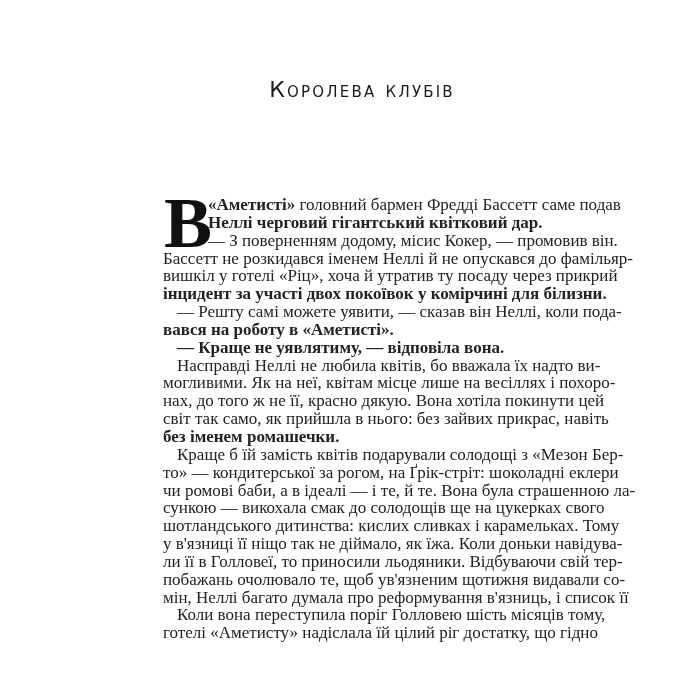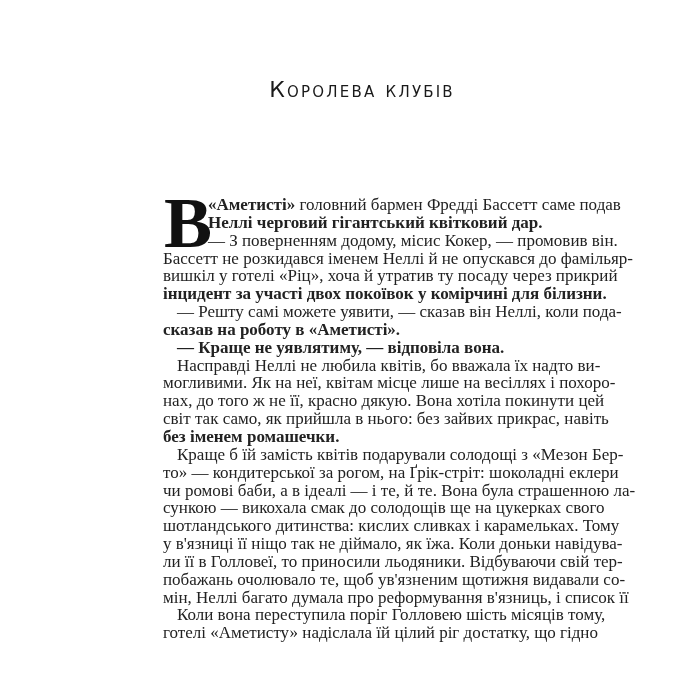--- a/index.html
+++ b/index.html
@@ -38,21 +38,21 @@
   <span class="dropcap">В</span>
 
   <div class="text-block" id="text-block">
       <span class="line drop"><span class="bold">«Аметисті»</span> головний бармен Фредді Бассетт саме подав</span>
       <span class="line drop last">Неллі черговий гігантський квітковий дар.</span>
       <span class="line drop">— З поверненням додому, місис Кокер, — промовив він.</span>
       <span class="line">Бассетт не розкидався іменем Неллі й не опускався до фамільяр-</span>
       <span class="line">вишкіл у готелі «Ріц», хоча й утратив ту посаду через прикрий</span>
       <span class="line last">інцидент за участі двох покоївок у комірчині для білизни.</span>
       <span class="line indent">— Решту самі можете уявити, — сказав він Неллі, коли пода-</span>
-      <span class="line last">сказав на роботу в «Аметисті».</span>
+      <span class="line last">вався на роботу в «Аметисті».</span>
       <span class="line indent last">— Краще не уявлятиму, — відповіла вона.</span>
       <span class="line indent">Насправді Неллі не любила квітів, бо вважала їх надто ви-</span>
       <span class="line">могливими. Як на неї, квітам місце лише на весіллях і похоро-</span>
       <span class="line">нах, до того ж не її, красно дякую. Вона хотіла покинути цей</span>
       <span class="line">світ так само, як прийшла в нього: без зайвих прикрас, навіть</span>
       <span class="line last">без іменем ромашечки.</span>
       <span class="line indent">Краще б їй замість квітів подарували солодощі з «Мезон Бер-</span>
       <span class="line">то» — кондитерської за рогом, на Ґрік-стріт: шоколадні еклери</span>
       <span class="line">чи ромові баби, а в ідеалі — і те, й те. Вона була страшенною ла-</span>
       <span class="line">сункою — викохала смак до солодощів ще на цукерках свого</span>

